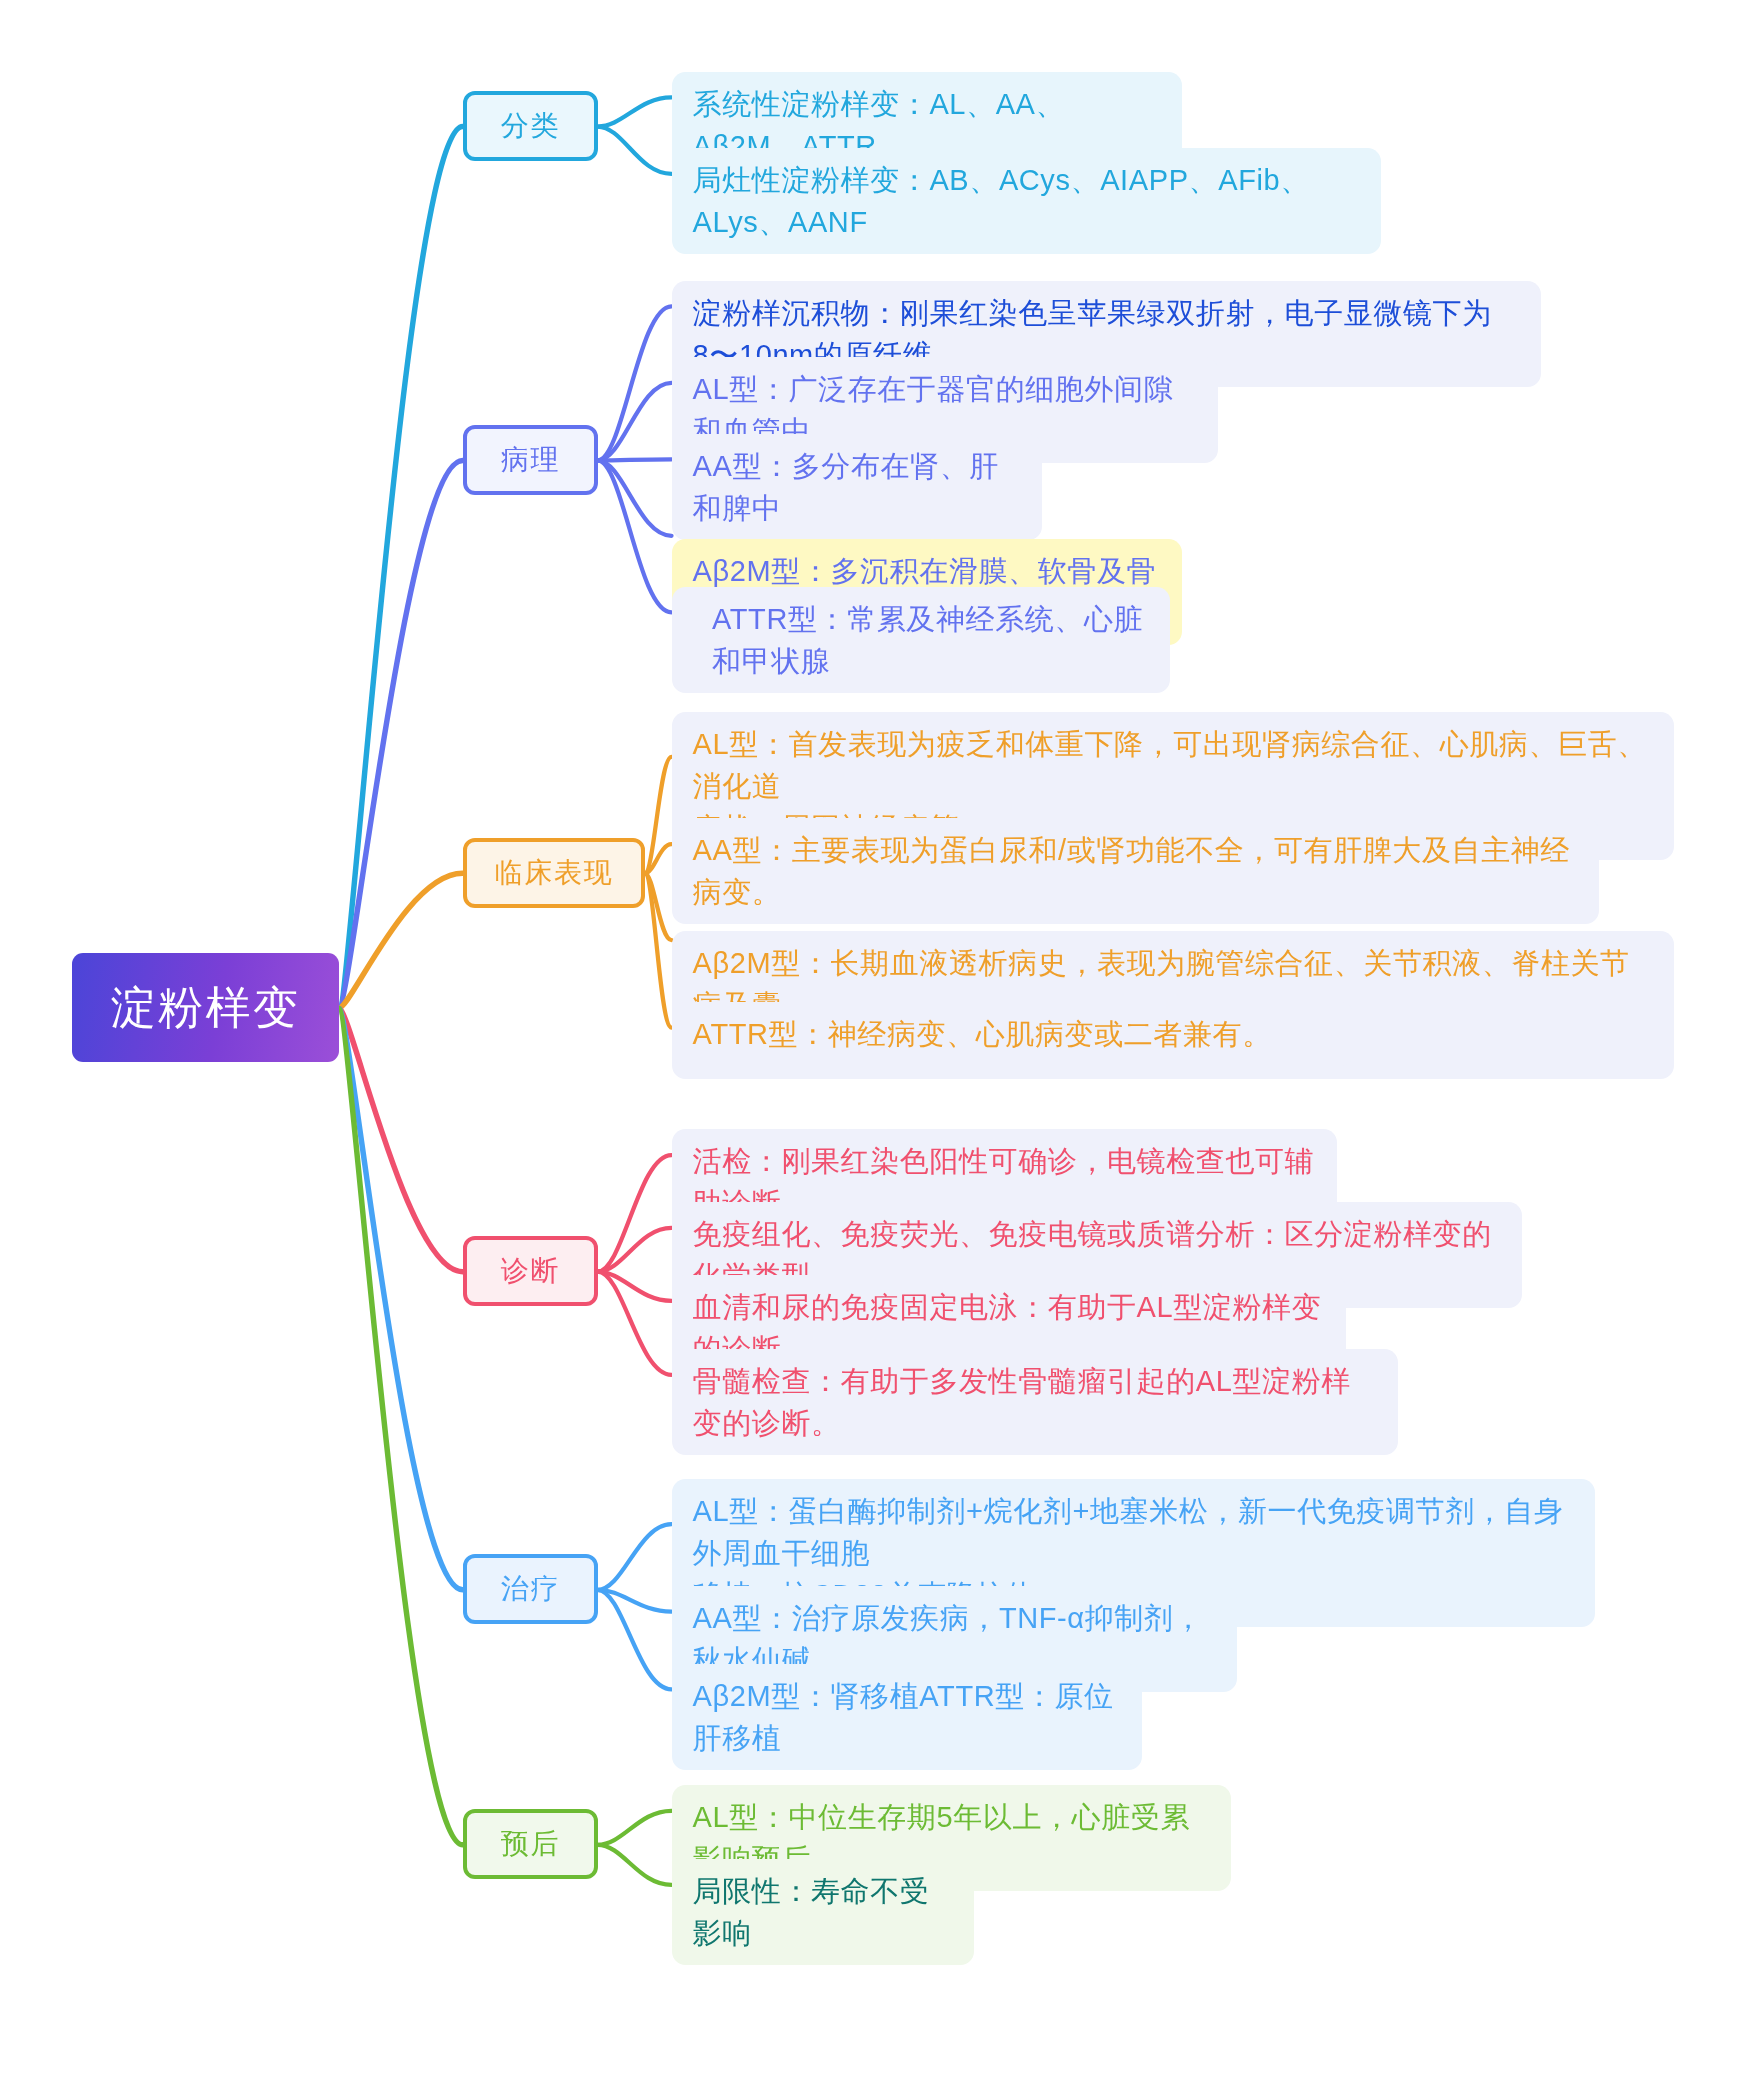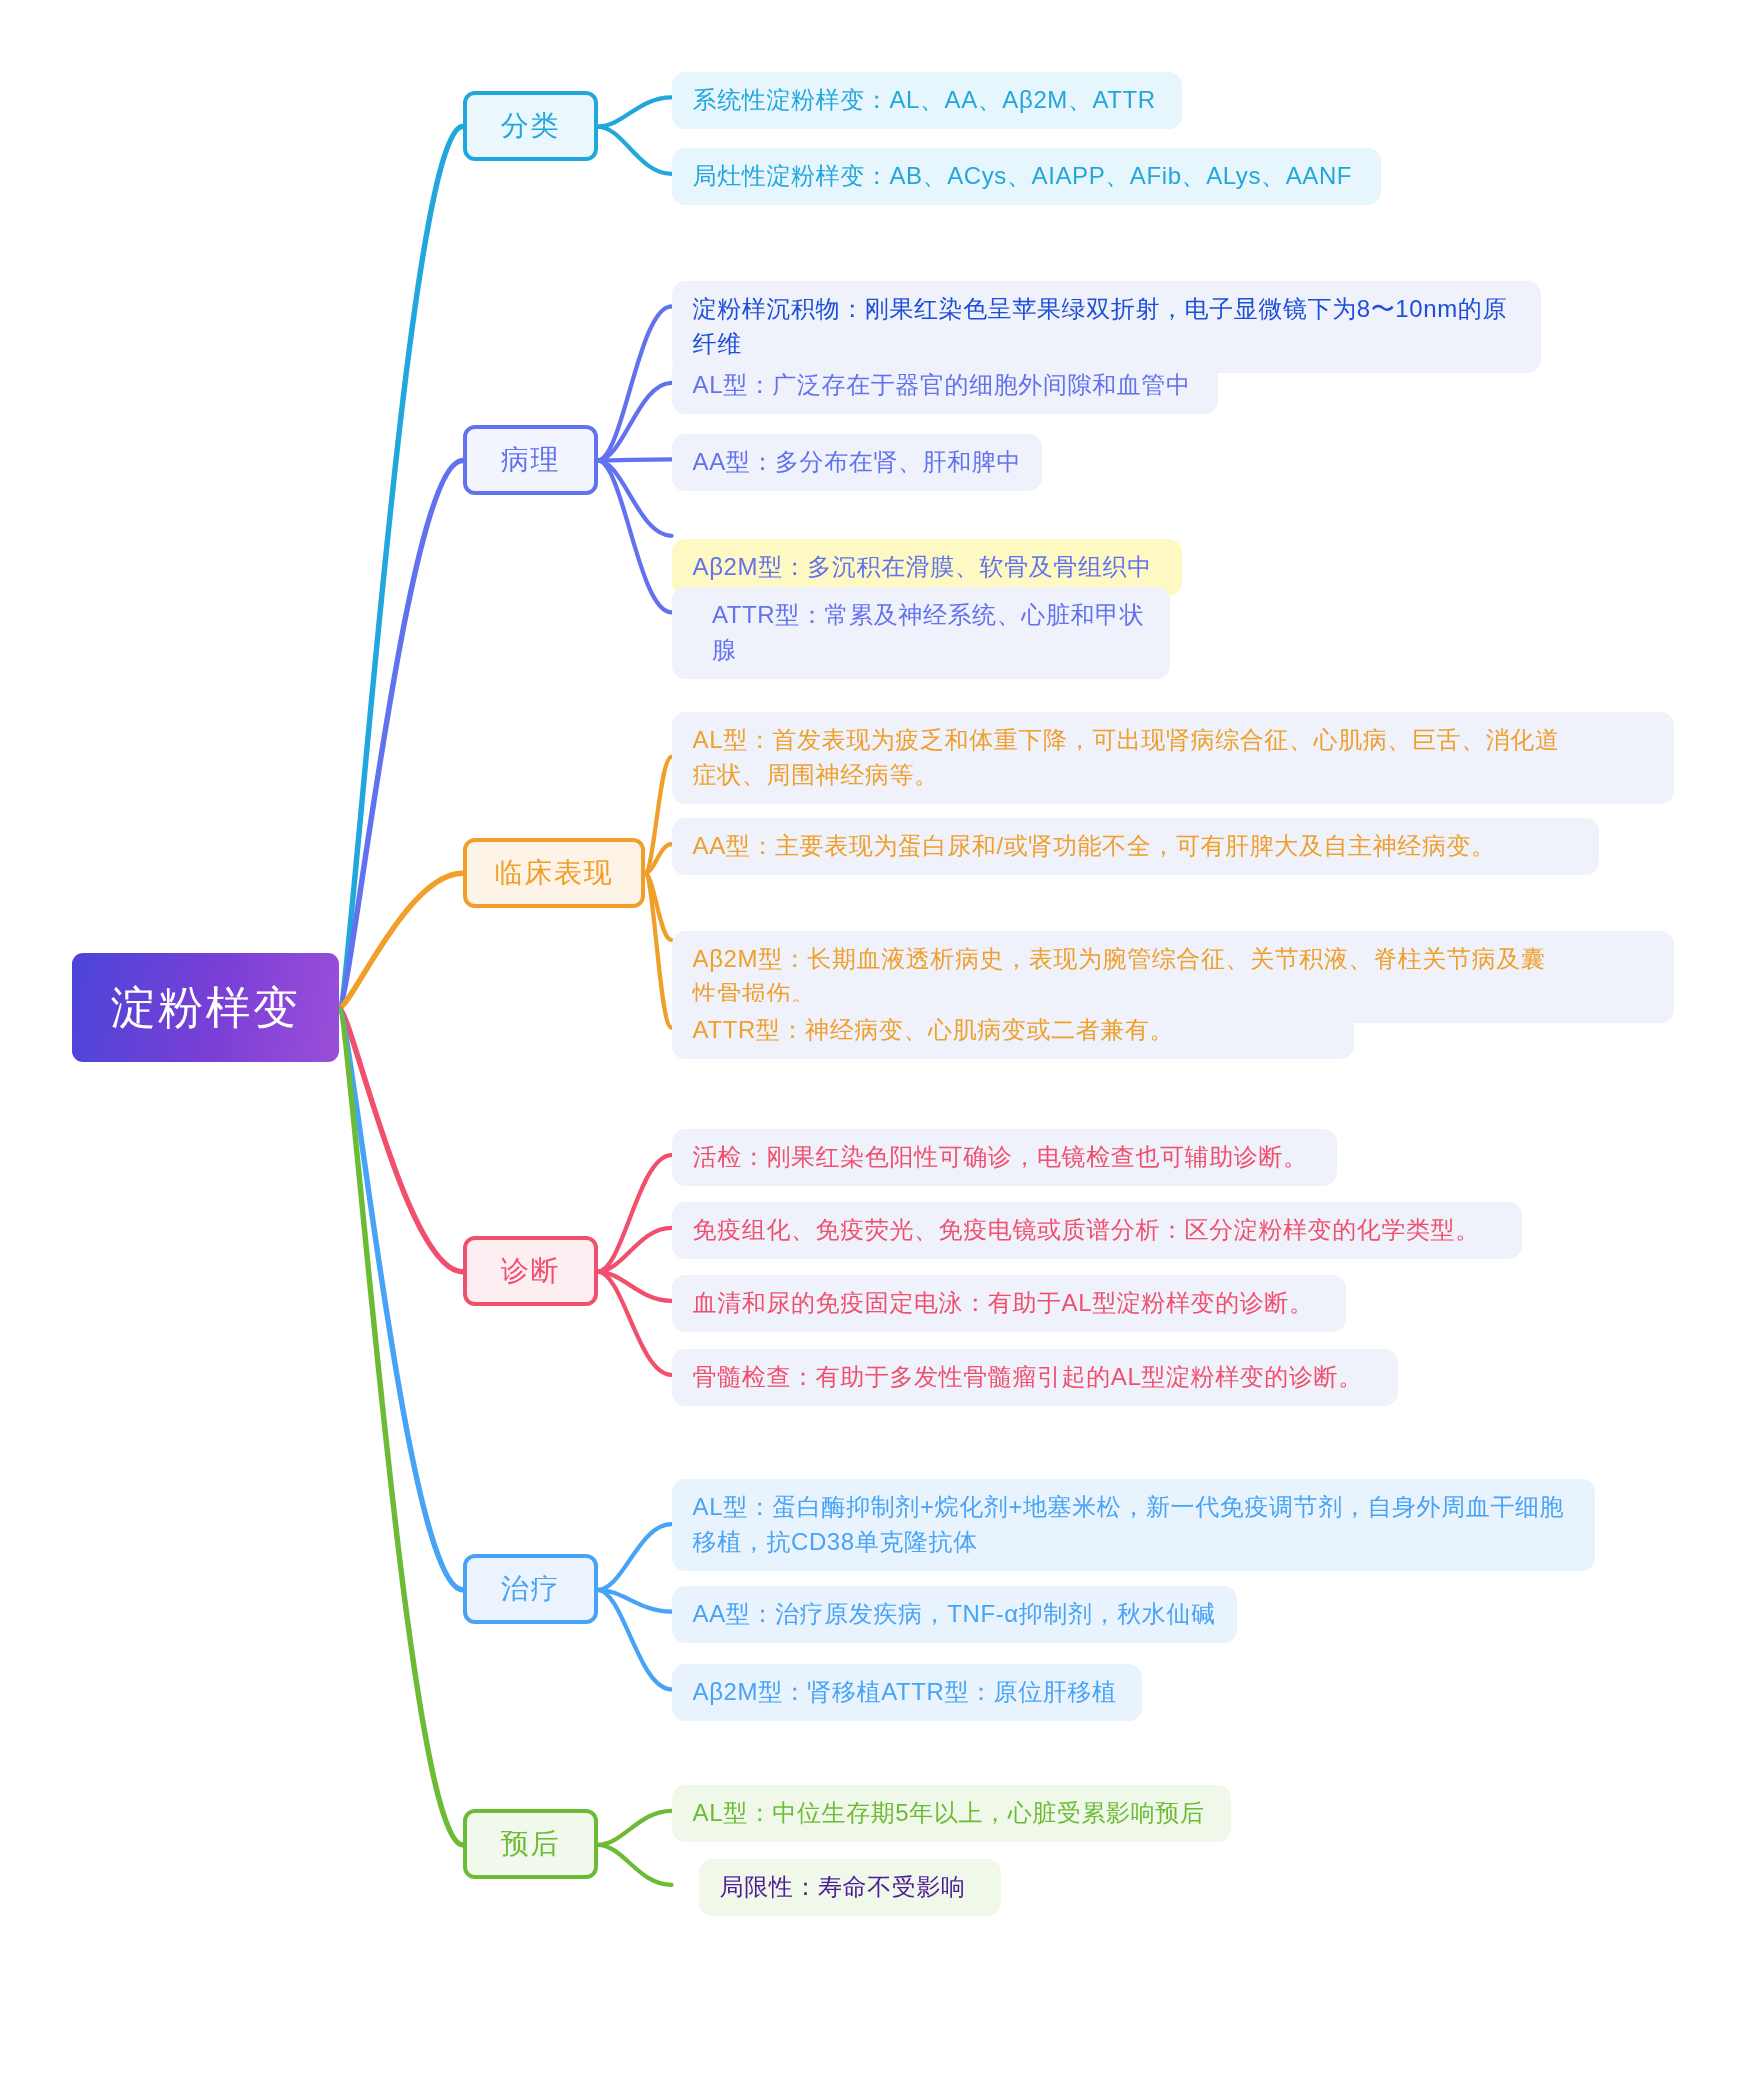--- a/index.html
+++ b/index.html
@@ -26,21 +26,21 @@
     border-radius:12px;border-width:4.3px;border-style:solid;
     display:flex;align-items:center;justify-content:center;
     font-size:28px;letter-spacing:1.8px;box-sizing:border-box;
   }
 
   
   .leaf{
     border-radius:13.4px;
     display:flex;align-items:center;
     padding:11px 20.6px;box-sizing:border-box;
-    font-size:24px;line-height:1.45;letter-spacing:0.6px;
+    font-size:29px;line-height:1.45;letter-spacing:0.6px;
     white-space:pre-wrap;
   }
 </style>
 </head>
 <body>
 
 <div id="canvas">
   <svg class="links" id="links" viewBox="0 0 2902 3420">
       <path d="M 558 1660 C 578.4 1660, 670.2 208, 762 208" fill="none" stroke="#22a7dd" stroke-width="9" stroke-linecap="round"></path>
       <path d="M 984 208 C 1026.7 208, 1051.1 160, 1106 160" fill="none" stroke="#22a7dd" stroke-width="7" stroke-linecap="round"></path>
@@ -106,16 +106,16 @@
         <span>治疗</span>
       </div>
       <div class="node leaf" style="left: 672px; top: 1479px; width: 923px; min-height: 90px; background: rgb(233, 243, 253); color: rgb(70, 163, 245);"><span>AL型：蛋白酶抑制剂+烷化剂+地塞米松，新一代免疫调节剂，自身外周血干细胞
 移植，抗CD38单克隆抗体</span></div>
       <div class="node leaf" style="left: 672px; top: 1586px; width: 565px; min-height: 51px; background: rgb(233, 243, 253); color: rgb(70, 163, 245);"><span>AA型：治疗原发疾病，TNF-α抑制剂，秋水仙碱</span></div>
       <div class="node leaf" style="left: 672px; top: 1664px; width: 470px; min-height: 51px; background: rgb(233, 243, 253); color: rgb(70, 163, 245);"><span>Aβ2M型：肾移植ATTR型：原位肝移植</span></div>
       <div class="node branch" style="left: 463px; top: 1809px; width: 135px; height: 70px; border-color: rgb(108, 187, 52); background: rgb(241, 249, 236); color: rgb(108, 187, 52);">
         <span>预后</span>
       </div>
       <div class="node leaf" style="left: 672px; top: 1785px; width: 559px; min-height: 51px; background: rgb(240, 248, 234); color: rgb(108, 187, 52);"><span>AL型：中位生存期5年以上，心脏受累影响预后</span></div>
-      <div class="node leaf" style="left: 672px; top: 1859px; width: 302px; min-height: 51px; background: rgb(240, 248, 234); color: #4c1d95; margin-left: 27px;"><span>局限性：寿命不受影响</span></div>
+      <div class="node leaf" style="left: 672px; top: 1859px; width: 302px; min-height: 51px; background: rgb(240, 248, 234); color: #0f766e;"><span>局限性：寿命不受影响</span></div>
     </div>
 </div>
 
 
 </body></html>

